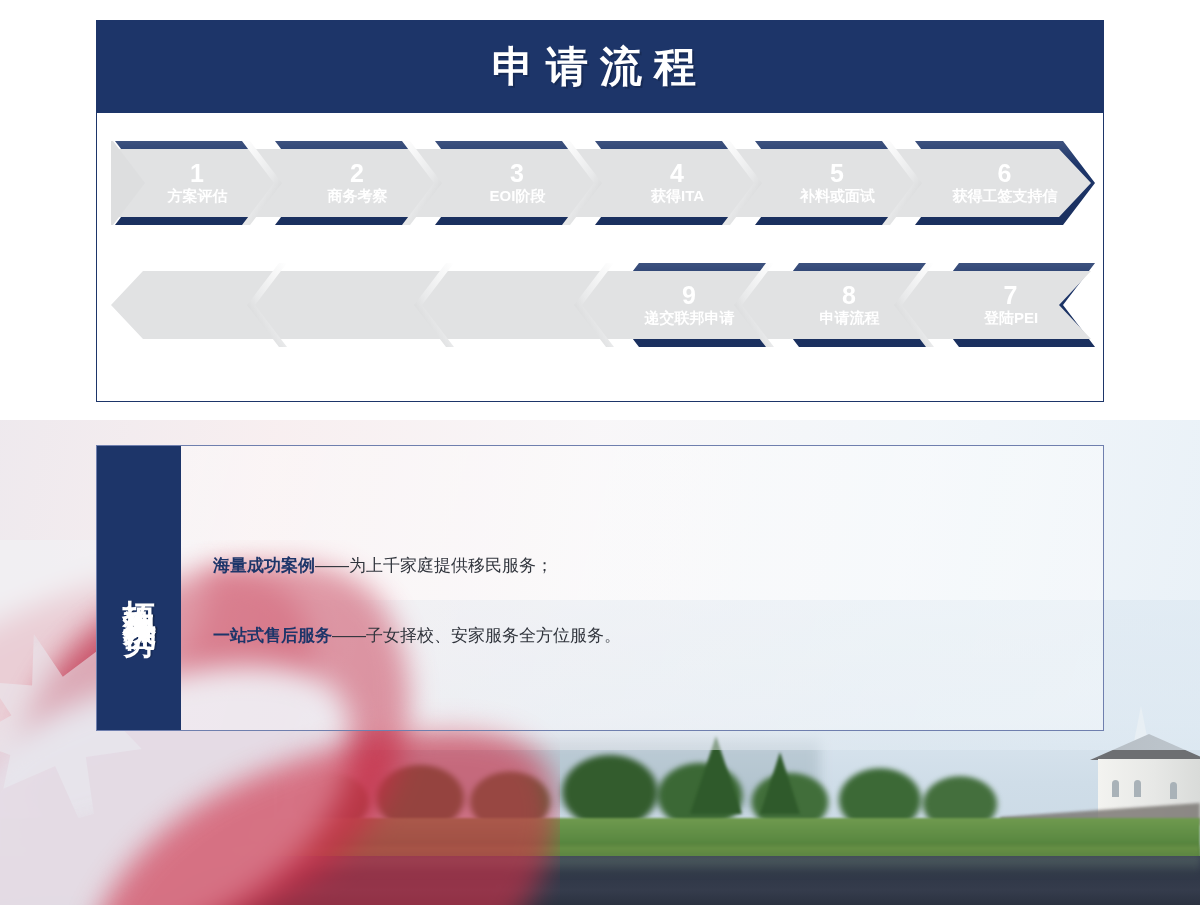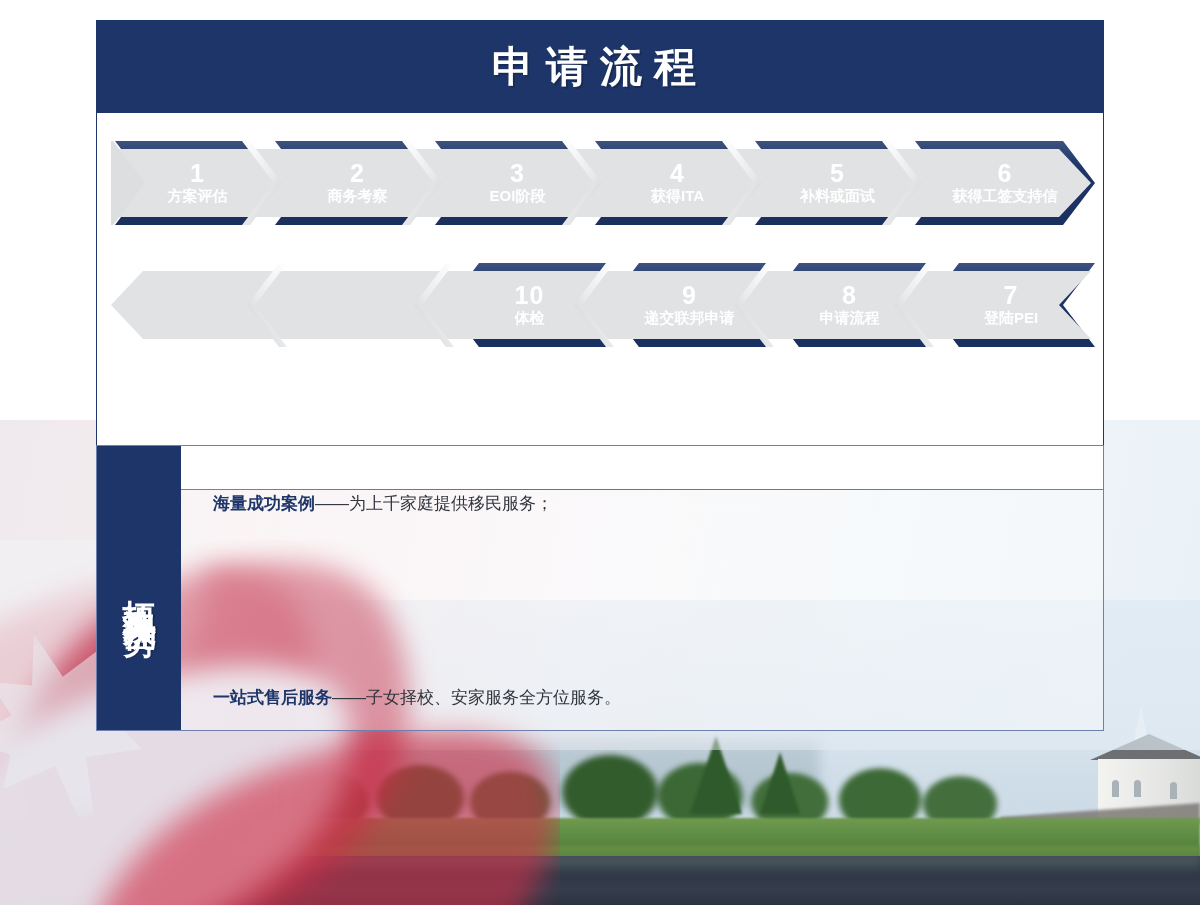--- a/index.html
+++ b/index.html
@@ -107,21 +107,21 @@
     clip-path:polygon(50% 0%,58% 26%,78% 18%,72% 38%,96% 44%,78% 58%,86% 74%,58% 70%,54% 100%,46% 100%,42% 70%,14% 74%,22% 58%,4% 44%,28% 38%,22% 18%,42% 26%);
     transform:rotate(-16deg);
   }
   .bg-wash{
     position:absolute;left:0;top:420px;width:1200px;height:330px;
     background:linear-gradient(100deg,rgba(233,226,232,.75) 0%,rgba(243,228,230,.6) 22%,rgba(240,236,240,.45) 48%,rgba(228,237,244,.5) 74%,rgba(224,235,244,.7) 100%);
   }
 
   
   #flow-panel{
-    position:absolute;left:96px;top:20px;width:1008px;height:470px;
+    position:absolute;left:96px;top:20px;width:1008px;height:382px;
     border:1px solid #1d3569;background:#ffffff;z-index:5;box-sizing:border-box;
   }
   #flow-header{
     height:92px;background:#1d3569;display:flex;align-items:center;justify-content:center;
   }
   #flow-title{
     color:#fff;font-size:42px;font-weight:bold;letter-spacing:12px;
     text-shadow:2px 2px 0 rgba(0,0,0,.18);
   }
   .arrow-row{position:relative;height:84px;margin-top:24px;}
@@ -193,21 +193,21 @@
     width:84px;background:#1d3569;display:flex;align-items:center;justify-content:center;
     flex:none;align-self:stretch;
   }
   #adv-sidebar-title{
     color:#ffffff;font-size:33px;font-weight:bold;line-height:1.16;
     writing-mode:vertical-rl;letter-spacing:5px;text-align:center;
     text-shadow:2px 0 0 rgba(0,0,0,.15);
   }
   #adv-list{
     flex:1;padding:28px 24px 20px 32px;display:flex;flex-direction:column;
-    justify-content:space-between;box-sizing:border-box;
+    justify-content:center;box-sizing:border-box;
   }
   .adv-item{
     font-size:17px;line-height:1.5;margin-bottom:27px;white-space:nowrap;
     color:#2a2f3a;
   }
   .adv-item:last-child{margin-bottom:0;}
   .adv-item .head{color:#1d3569;font-weight:bold;}
   .adv-item .rest{color:#30343c;}
 </style>
 </head>
@@ -306,26 +306,20 @@
     </div>
   </div>
 
   <div class="arrow-row" id="row2">
     <div class="rail rail-l"></div>
 
     <div class="notch l" style="left:150px;"></div>
 
     <div class="notch l" style="left:317px;"></div>
 
-    <div class="step lft" style="left:350px;">
-      <div class="fill"></div>
-      <div class="shade"></div>
-      <div class="num">10</div>
-      <div class="lbl">体检</div>
-    </div>
     <div class="notch l" style="left:477px;"></div>
 
     <div class="step lft" style="left:510px;">
       <div class="fill"></div>
       <div class="shade"></div>
       <div class="num">9</div>
       <div class="lbl">递交联邦申请</div>
     </div>
     <div class="notch l" style="left:637px;"></div>
 

